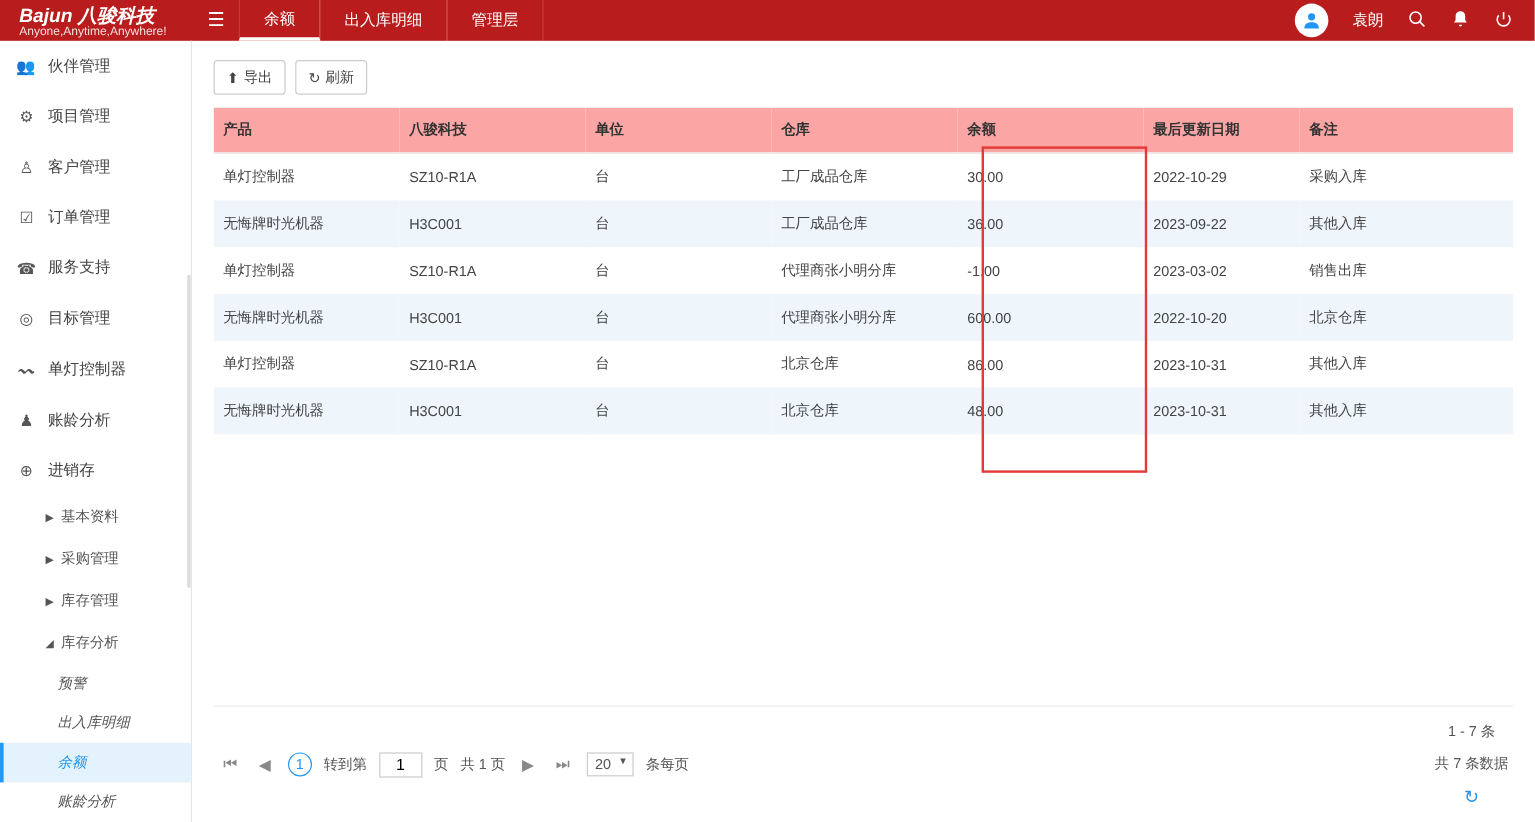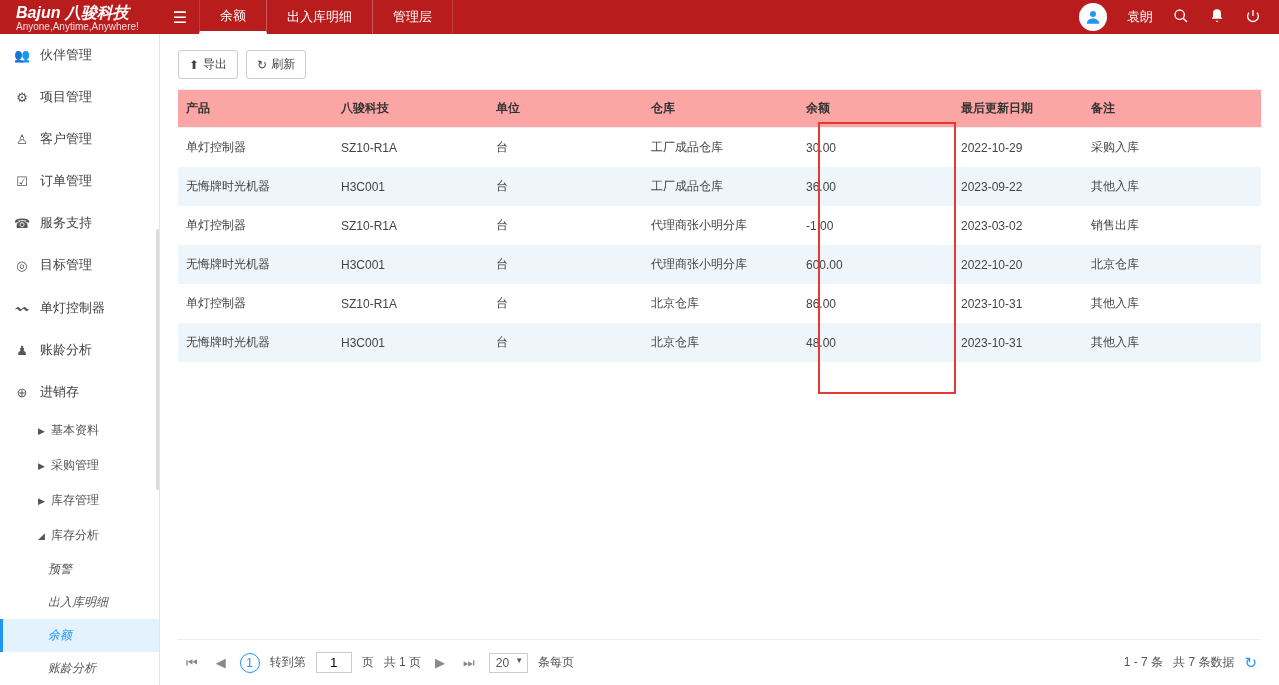--- a/index.html
+++ b/index.html
@@ -54,21 +54,21 @@
 .col-date { width: 130px; }
 .col-note { width: auto; }
 
 .highlight-box { position: absolute; border: 2px solid #e53935; pointer-events: none; left: 640px; top: 32px; width: 138px; height: 272px; }
 
 .pager { display: flex; align-items: center; gap: 10px; padding: 12px 4px; font-size: 12px; color: #555; border-top: 1px solid #eee; }
 .pg-btn { cursor: pointer; color: #888; padding: 2px 4px; font-size: 13px; }
 .pg-input { width: 36px; border: 1px solid #ccc; text-align: center; padding: 2px; }
 .pg-select { border: 1px solid #ccc; padding: 2px 18px 2px 6px; position: relative; background: #fff; }
 .pg-select::after { content: '▼'; position: absolute; right: 4px; font-size: 8px; }
-.pager-right { margin-left: auto; display: flex; align-items: center; gap: 10px; }
+.pager-right { margin-left: auto; display: flex; align-items: center; gap: 10px; flex-direction: column; }
 .refresh-ic { color: #2196f3; cursor: pointer; font-size: 15px; }
 .current-page { border: 1px solid #2196f3; border-radius: 50%; width: 20px; height: 20px; display: inline-flex; align-items: center; justify-content: center; color: #2196f3; }
 </style>
 </head>
 <body>
 
 <div class="header">
   <div class="logo">
     <span>Bajun 八骏科技</span>
     <span class="logo-sub">Anyone,Anytime,Anywhere!</span>

